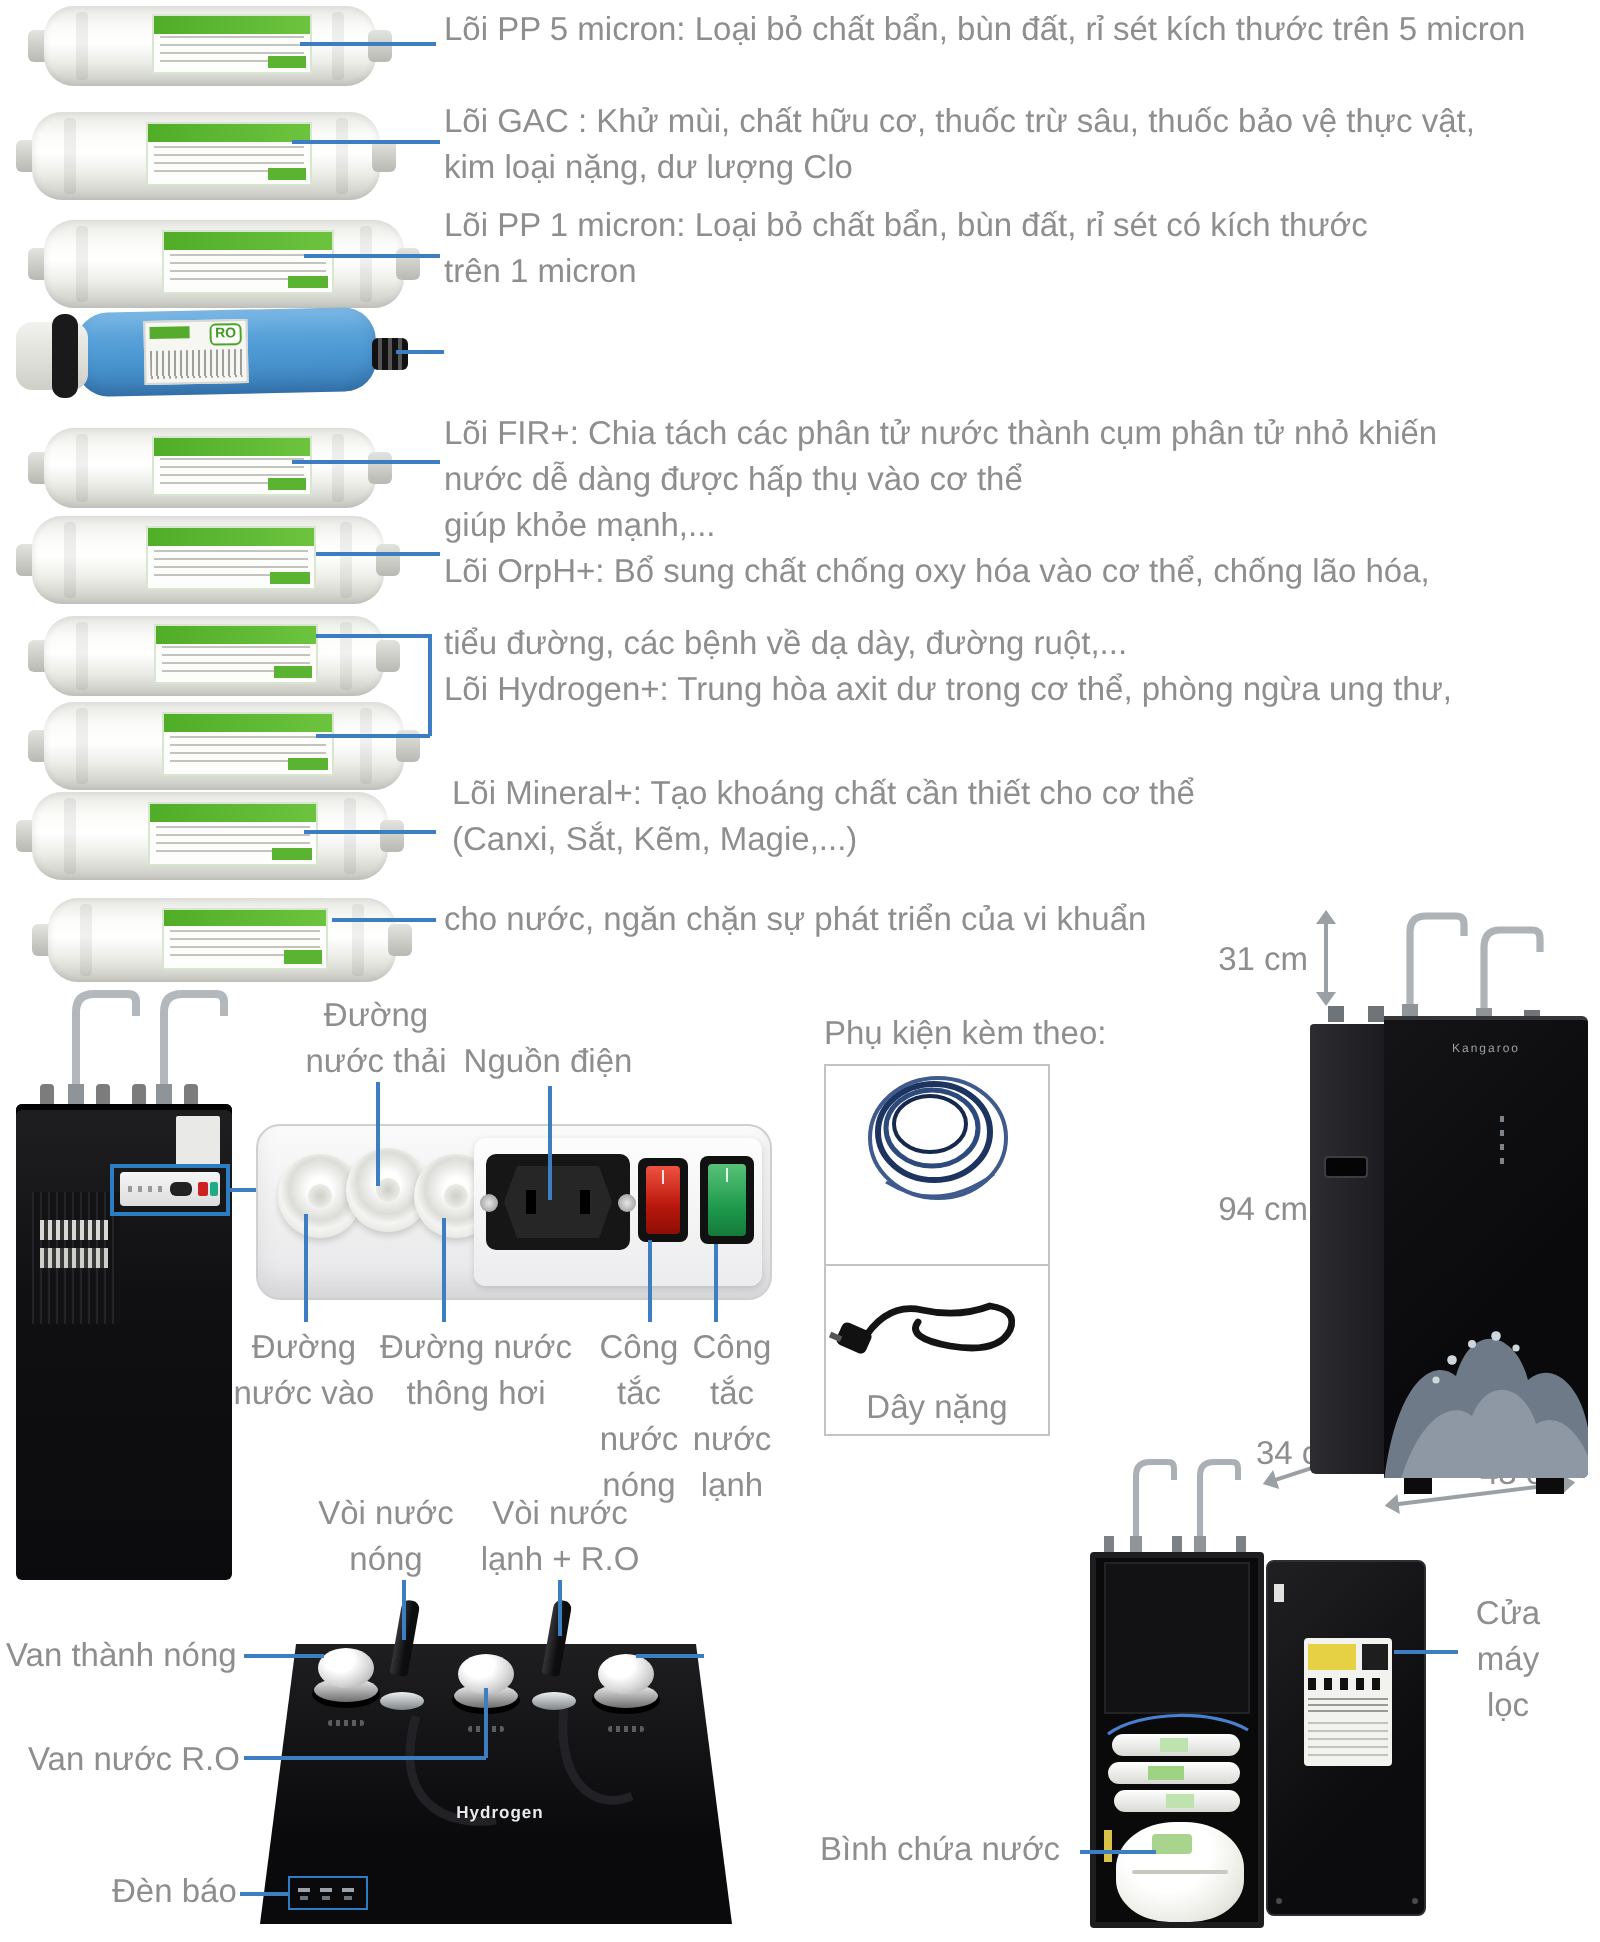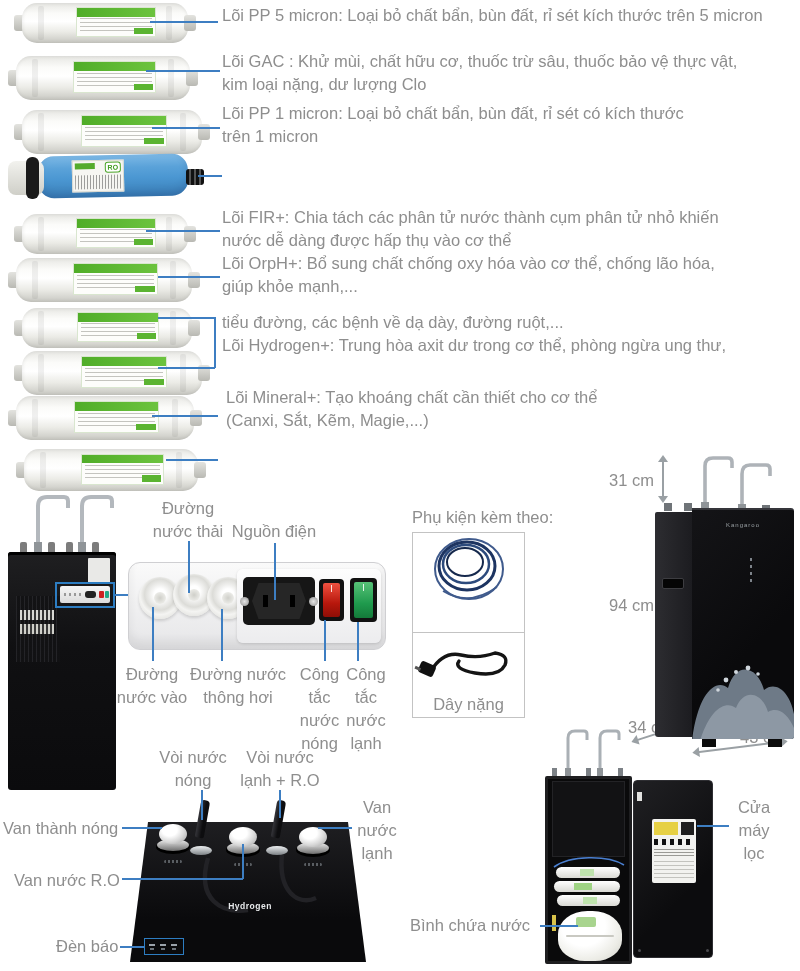--- a/index.html
+++ b/index.html
@@ -250,32 +250,33 @@
   </div>
   <div class="txt" style="left:222px;top:102px;width:578px">
     <span class="ln">Lõi PP 1 micron: Loại bỏ chất bẩn, bùn đất, rỉ sét có kích thước</span>
       <span class="ln">trên 1 micron</span>
   </div>
   <div class="txt" style="left:222px;top:206px;width:578px">
     <span class="ln">Lõi FIR+: Chia tách các phân tử nước thành cụm phân tử nhỏ khiến</span>
       <span class="ln">nước dễ dàng được hấp thụ vào cơ thể</span>
   </div>
   <div class="txt" style="left:222px;top:252px;width:578px">
-    <span class="ln">Lõi OrpH+: Bổ sung chất chống oxy hóa vào cơ thể, chống lão hóa,</span>
-      <span class="ln">giúp khỏe mạnh,...</span>
+    <span class="ln">giúp khỏe mạnh,...</span>
+      <span class="ln">Lõi OrpH+: Bổ sung chất chống oxy hóa vào cơ thể, chống lão hóa,</span>
   </div>
   <div class="txt" style="left:222px;top:311px;width:578px">
     <span class="ln">tiểu đường, các bệnh về dạ dày, đường ruột,...</span>
       <span class="ln">Lõi Hydrogen+: Trung hòa axit dư trong cơ thể, phòng ngừa ung thư,</span>
   </div>
   <div class="txt" style="left:226px;top:386px;width:578px">
     <span class="ln">Lõi Mineral+: Tạo khoáng chất cần thiết cho cơ thể</span>
       <span class="ln">(Canxi, Sắt, Kẽm, Magie,...)</span>
   </div>
   <div class="txt" style="left:222px;top:449px;width:578px">
+      <span class="ln">cho nước, ngăn chặn sự phát triển của vi khuẩn</span>
   </div>
 
   <svg class="abs" style="left:20px;top:490px;width:100px;height:66px" viewBox="0 0 100 66">
     <path d="M18,66 V16 Q18,7 27,7 H44 Q48,7 48,11 V18" fill="none" stroke="#b3b8bd" stroke-width="4"></path>
     <path d="M62,66 V16 Q62,7 71,7 H88 Q92,7 92,11 V18" fill="none" stroke="#b3b8bd" stroke-width="4"></path>
     <rect x="14" y="52" width="8" height="12" fill="#8f9498"></rect>
     <rect x="58" y="52" width="8" height="12" fill="#8f9498"></rect>
   </svg>
   <div class="abs" style="left:20px;top:542px;width:7px;height:12px;background:#7c7c7c;border-radius:2px"></div>
   <div class="abs" style="left:48px;top:542px;width:7px;height:12px;background:#7c7c7c;border-radius:2px"></div>
@@ -454,21 +455,20 @@
 
   <div class="txt ctr" style="left:152px;top:746px;width:82px">Vòi nước nóng</div>
   <div class="bl blv" style="left:201px;top:790px;height:30px"></div>
   <div class="txt ctr" style="left:230px;top:746px;width:100px">Vòi nước lạnh + R.O</div>
   <div class="bl blv" style="left:279px;top:790px;height:28px"></div>
   <div class="txt nw" style="left:3px;top:817px">Van thành nóng</div>
   <div class="bl blh" style="left:122px;top:827px;width:40px"></div>
   <div class="txt nw" style="left:14px;top:869px">Van nước R.O</div>
   <div class="bl blh" style="left:122px;top:878px;width:121px"></div>
   <div class="bl blv" style="left:242px;top:844px;height:35px"></div>
-  <div class="txt ctr" style="left:352px;top:796px;width:50px">Van nước lạnh</div>
   <div class="bl blh" style="left:318px;top:827px;width:34px"></div>
   <div class="txt nw" style="left:56px;top:935px">Đèn báo</div>
   <div class="bl blh" style="left:120px;top:946px;width:24px"></div>
 
   <svg class="abs" style="left:552px;top:726px;width:70px;height:52px" viewBox="0 0 70 52">
     <path d="M16,52 V12 Q16,5 23,5 H32 Q35,5 35,8 V14" fill="none" stroke="#aab0b5" stroke-width="3"></path>
     <path d="M48,52 V12 Q48,5 55,5 H64 Q67,5 67,8 V14" fill="none" stroke="#aab0b5" stroke-width="3"></path>
     <rect x="13" y="42" width="6" height="10" fill="#8f9498"></rect>
     <rect x="45" y="42" width="6" height="10" fill="#8f9498"></rect>
   </svg>

